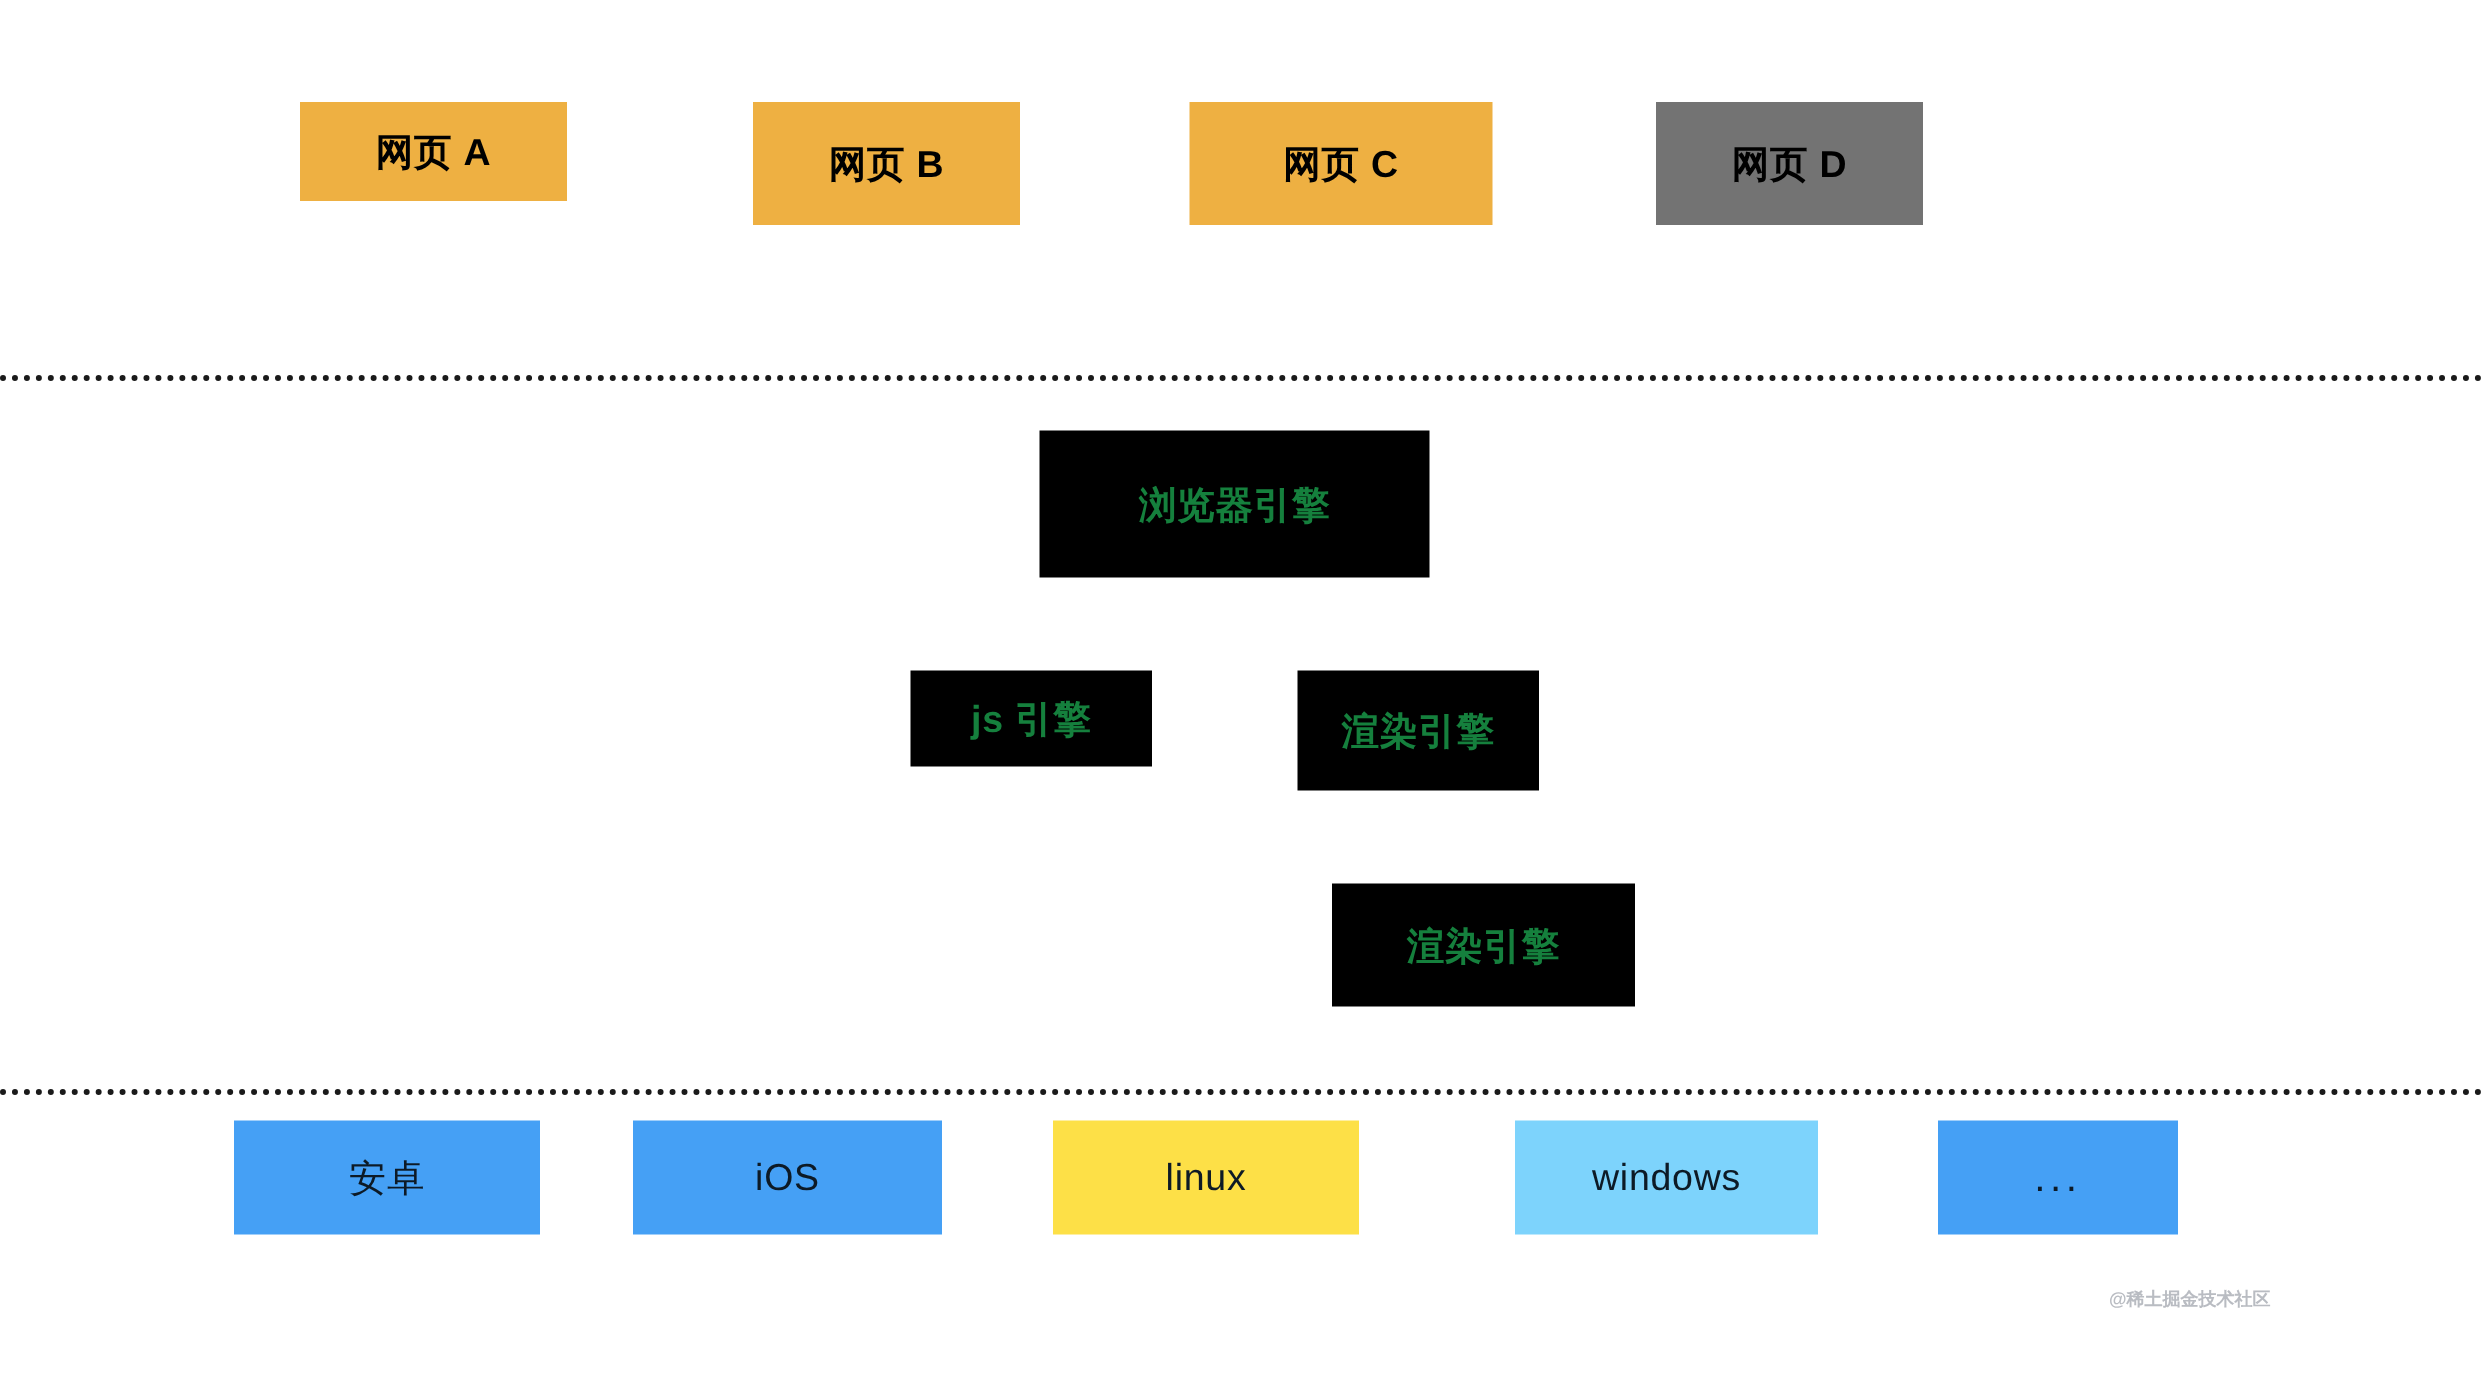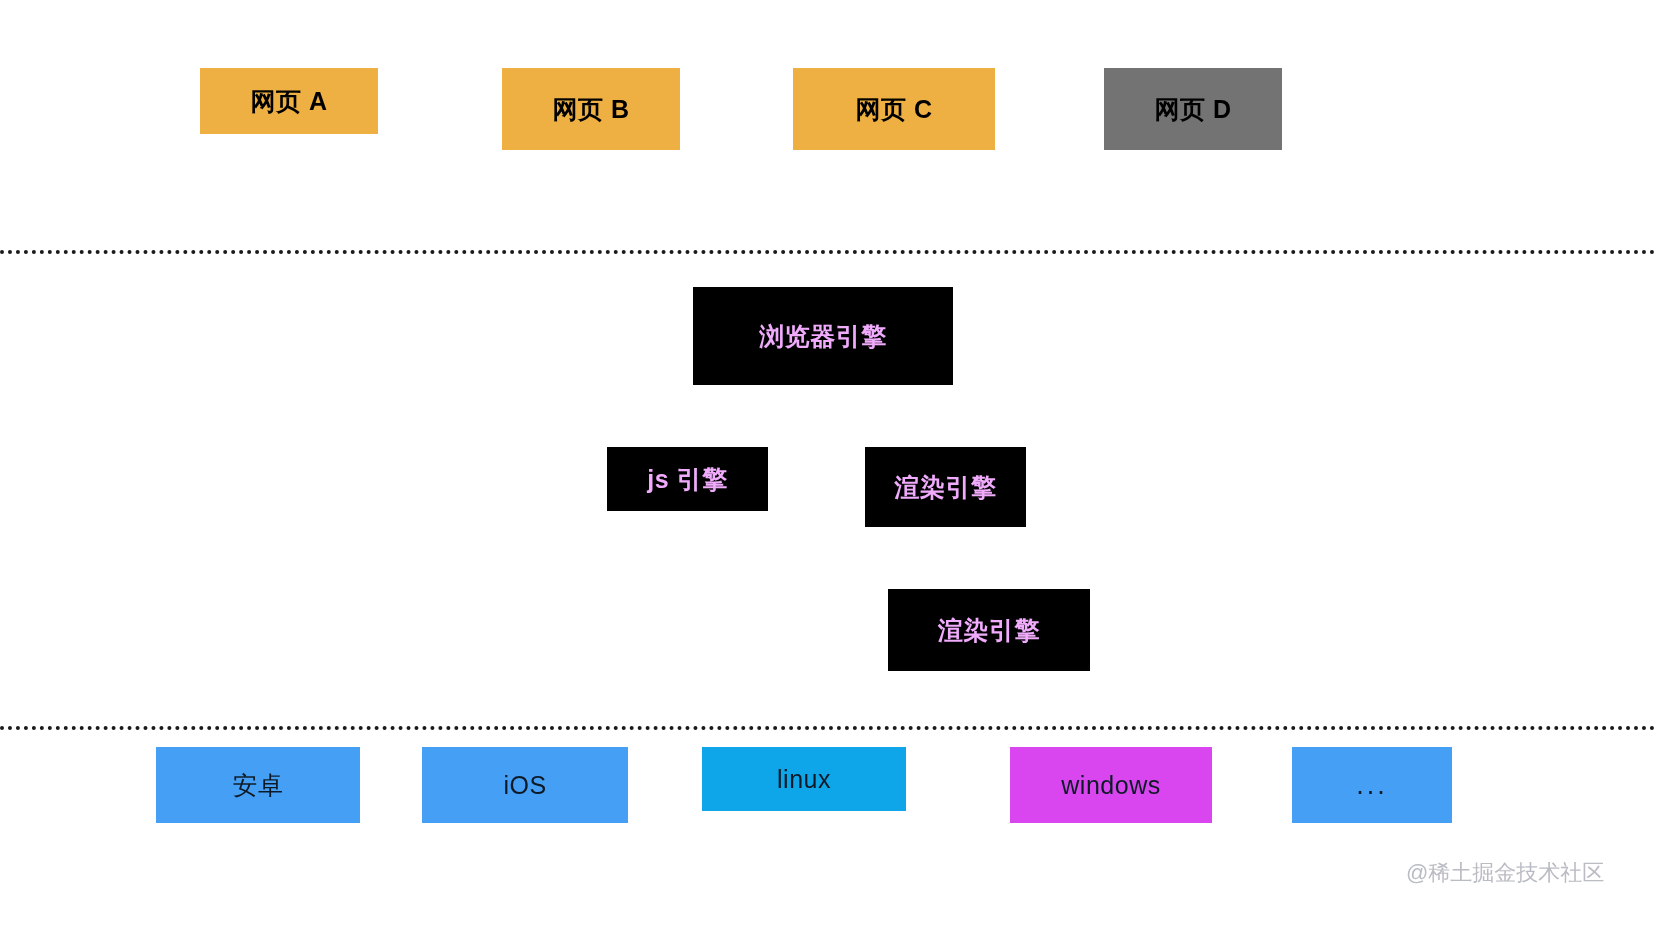--- a/index.html
+++ b/index.html
@@ -30,21 +30,21 @@
     letter-spacing: 0.5px;
   }
   .box-page {
     background: #eeb042;
     color: #000000;
     font-size: 25px;
     font-weight: 700;
   }
   .box-engine {
     background: #000000;
-    color: #f0abfc;
+    color: #15803d;
     font-size: 25px;
     font-weight: 700;
   }
   .box-os {
     background: #45a0f5;
     color: #0d1a26;
     font-size: 25px;
     font-weight: 400;
   }
   .box-os.ellipsis {
@@ -58,22 +58,22 @@
     left: 0;
     width: 1656px;
     height: 0;
     border-top: 4px dotted #1a1a1a;
   }
 
   
   .watermark {
     position: absolute;
     color: #b9bcc2;
-    font-size: 22px;
-    font-weight: 400;
+    font-size: 12px;
+    font-weight: 700;
     white-space: nowrap;
   }
 </style>
 </head>
 <body>
 
 <div id="canvas" style="background: rgb(255, 255, 255);">
 
   <div class="box box-page" style="left: 200px; top: 68px; width: 178px; height: 66px; background: rgb(238, 176, 66);">
     <span>网页 A</span>
@@ -104,24 +104,24 @@
   </div>
 
   <div class="divider" style="top: 726px;"></div>
 
   <div class="box box-os" style="left: 156px; top: 747px; width: 204px; height: 76px; background: rgb(69, 160, 245);">
     <span>安卓</span>
   </div>
   <div class="box box-os" style="left: 422px; top: 747px; width: 206px; height: 76px; background: rgb(69, 160, 245);">
     <span>iOS</span>
   </div>
-  <div class="box box-os" style="left: 702px; top: 747px; width: 204px; height: 64px; background: #0ea5e9; text-align: right;">
+  <div class="box box-os" style="left: 702px; top: 747px; width: 204px; height: 76px; background: #fde047; text-align: right;">
     <span>linux</span>
   </div>
-  <div class="box box-os" style="left: 1010px; top: 747px; width: 202px; height: 76px; background: #d946ef;">
+  <div class="box box-os" style="left: 1010px; top: 747px; width: 202px; height: 76px; background: #7dd3fc;">
     <span>windows</span>
   </div>
   <div class="box box-os ellipsis" style="left: 1292px; top: 747px; width: 160px; height: 76px; background: rgb(69, 160, 245);">
     <span>...</span>
   </div>
 
   <div class="watermark" style="left: 1406px; top: 858px; color: rgb(185, 188, 194);">@稀土掘金技术社区</div>
 
 </div>
 

